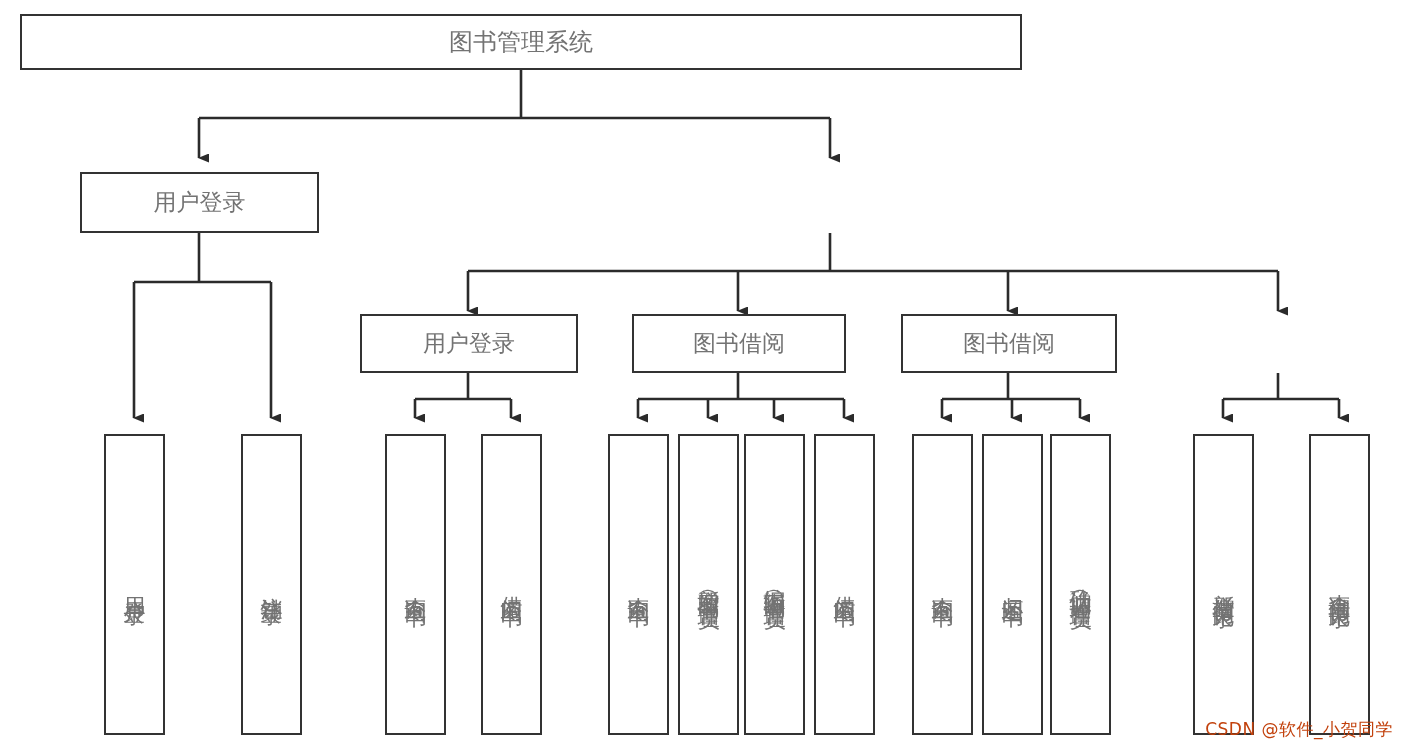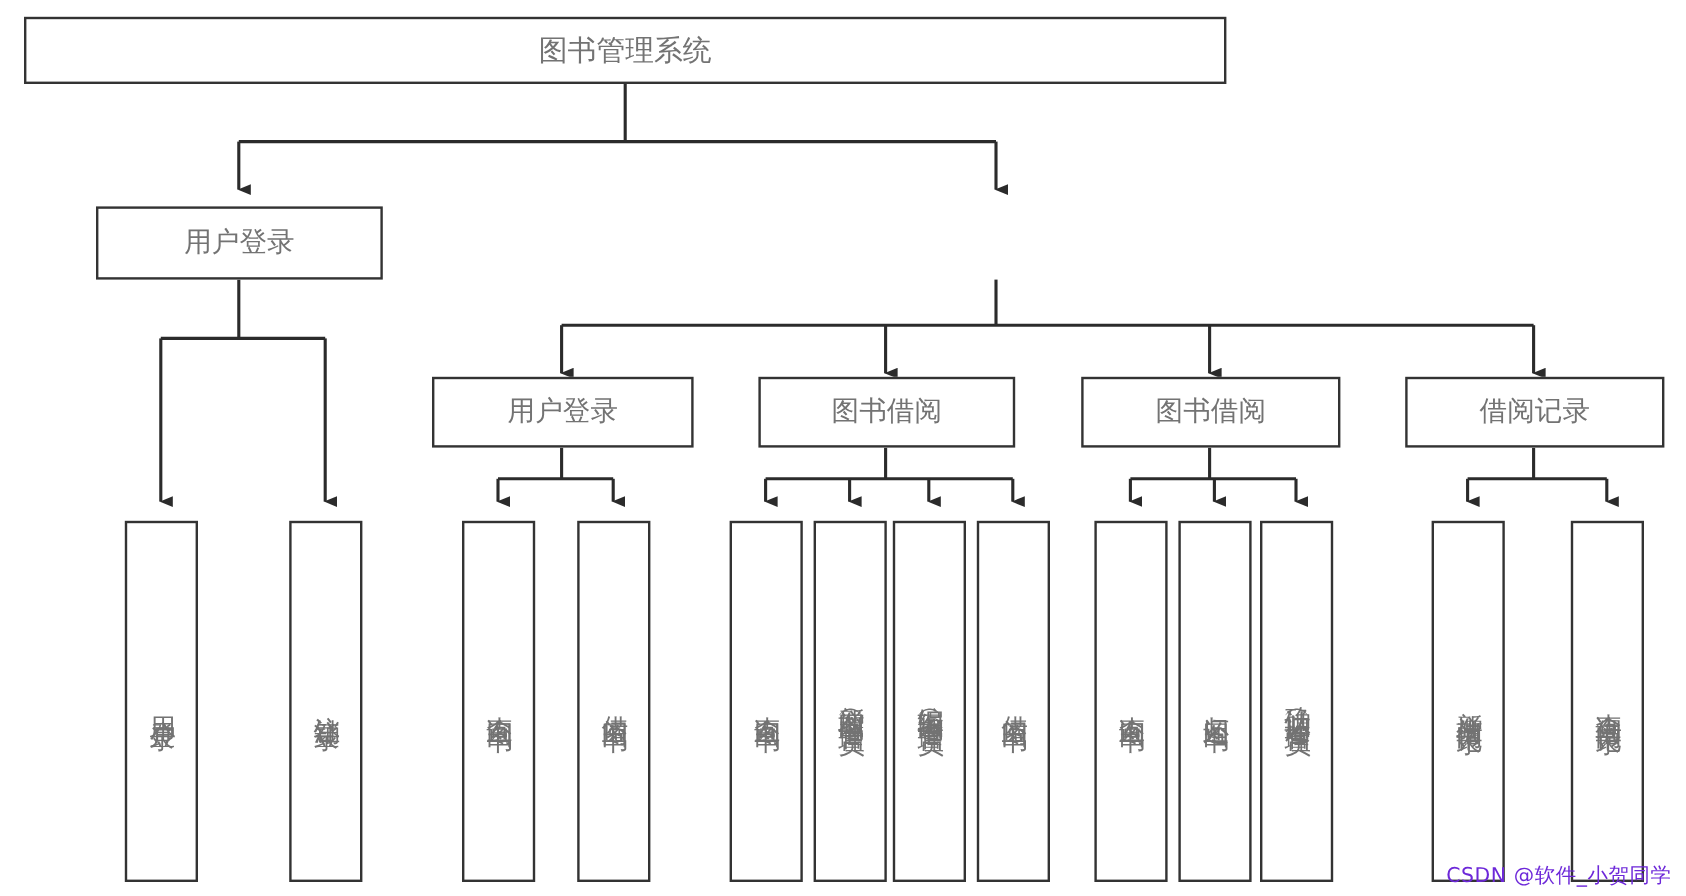--- a/index.html
+++ b/index.html
@@ -60,21 +60,21 @@
     font-size: 22px;
     letter-spacing: 3px;
     line-height: 1;
     max-height: 100%;
   }
   #watermark {
     position: absolute;
     right: 12px;
     bottom: 6px;
     font-size: 17px;
-    color: #6d28d9;
+    color: #c2410c;
     letter-spacing: 0.5px;
     z-index: 5;
     white-space: pre;
   }
 </style>
 </head>
 <body>
 
 <div id="diagram-canvas">
 
@@ -144,23 +144,20 @@
   </div>
 
   <div class="node level-branch" style="left:632px; top:314px; width:214px; height:59px;">
     <span class="node-label">图书借阅</span>
   </div>
 
   <div class="node level-branch" style="left:901px; top:314px; width:216px; height:59px;">
     <span class="node-label">图书借阅</span>
   </div>
 
-  <div class="node level-branch" style="left:1171px; top:314px; width:216px; height:59px;">
-    <span class="node-label">借阅记录</span>
-  </div>
 
   <div class="node level-leaf" style="left:104px; top:434px; width:61px; height:301px;">
     <span class="node-label">用户登录</span>
   </div>
 
   <div class="node level-leaf" style="left:241px; top:434px; width:61px; height:301px;">
     <span class="node-label">注销登录</span>
   </div>
 
   <div class="node level-leaf" style="left:385px; top:434px; width:61px; height:301px;">

